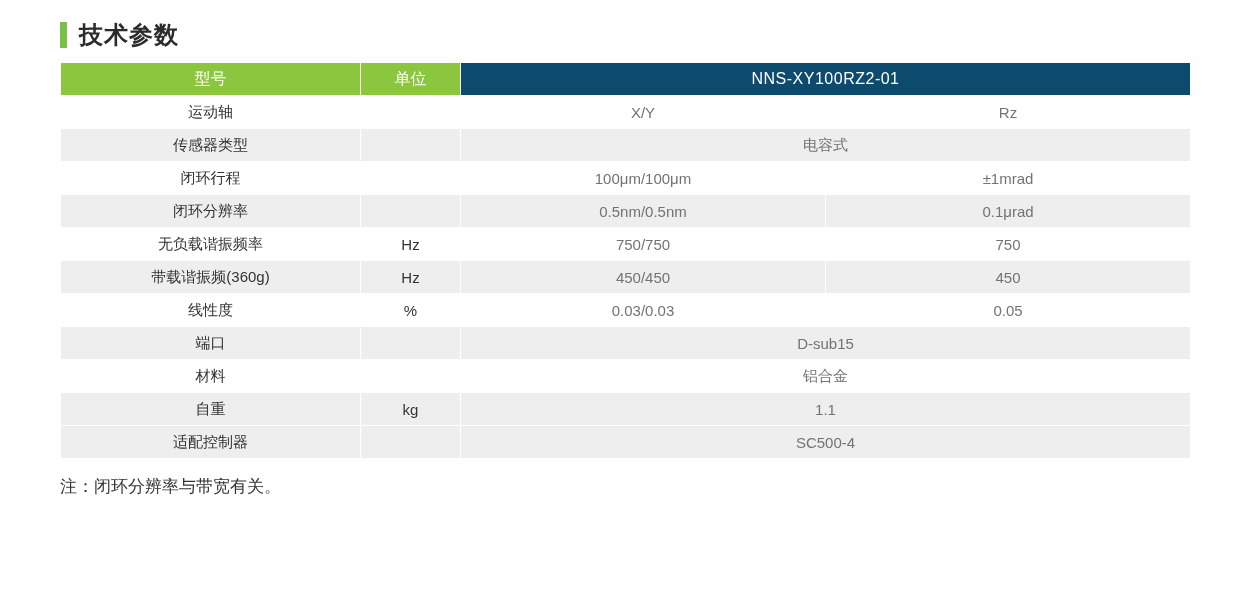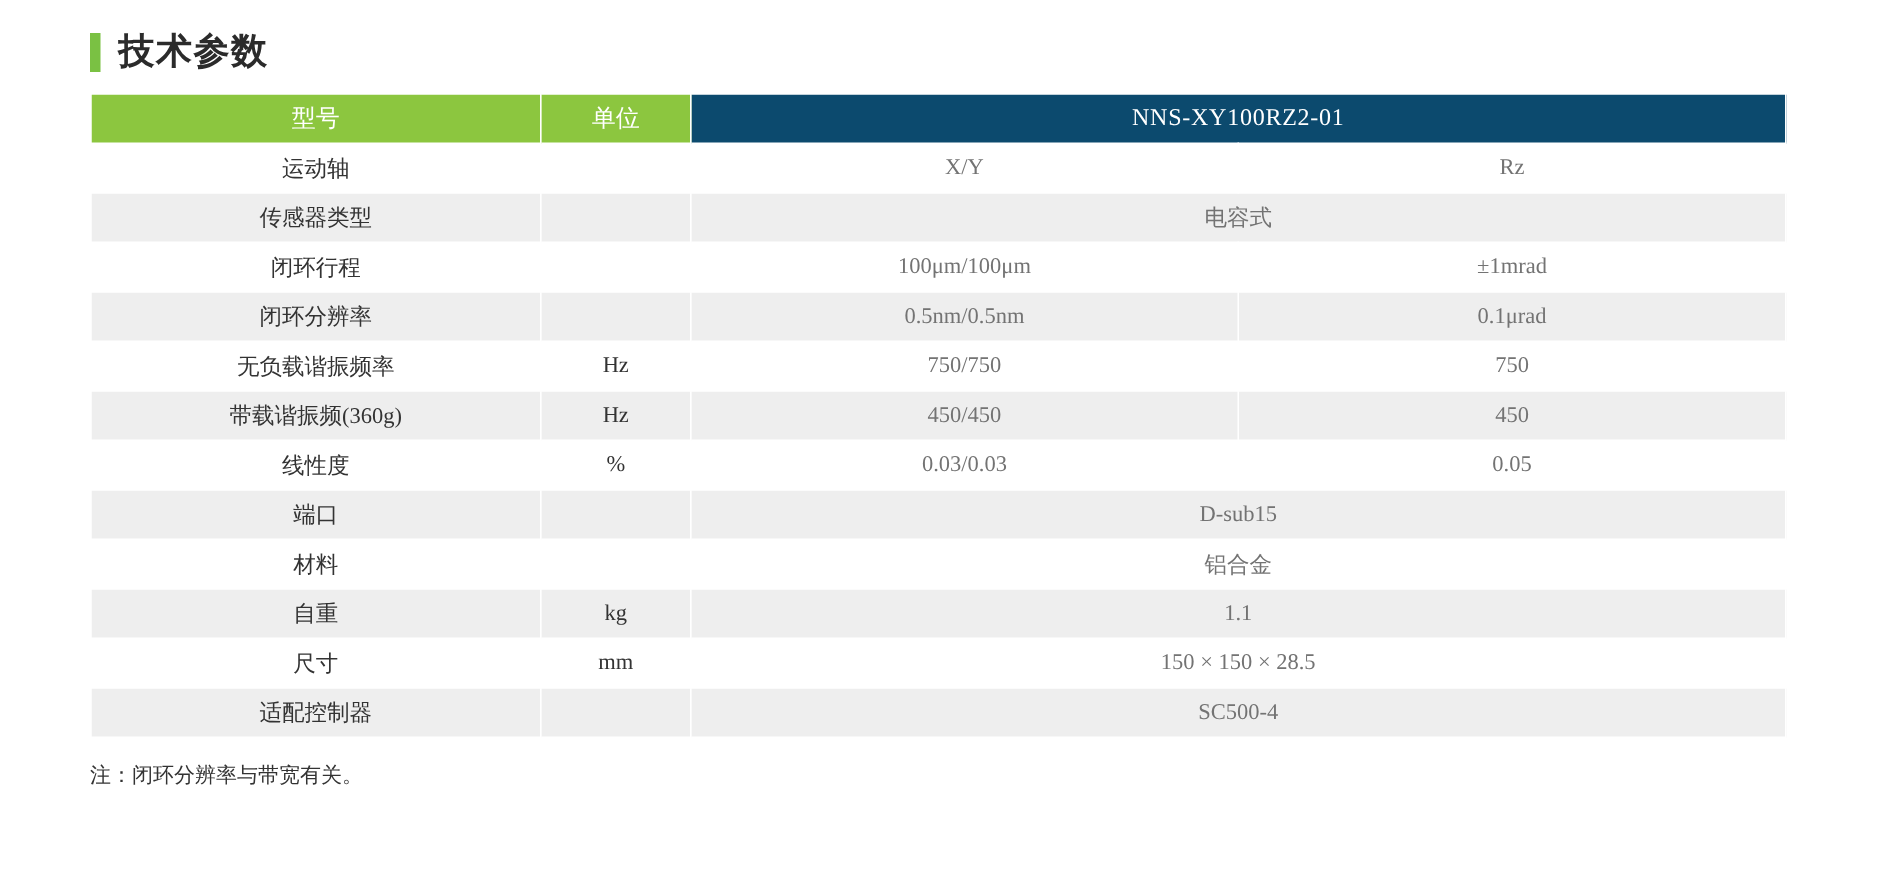--- a/index.html
+++ b/index.html
@@ -38,21 +38,20 @@
     font-weight: bold;
     color: #2b2b2b;
     letter-spacing: 1px;
     line-height: 26px;
   }
   table.spec {
     border-collapse: collapse;
     width: 1130px;
     table-layout: fixed;
     font-size: 15px;
-    font-family: Liberation Serif, serif;
   }
   table.spec col.c-name { width: 300px; }
   table.spec col.c-unit { width: 100px; }
   table.spec col.c-v1 { width: 365px; }
   table.spec col.c-v2 { width: 365px; }
   table.spec th, table.spec td {
     border: 1px solid #ffffff;
     padding: 0;
     height: 32px;
     text-align: center;
@@ -69,21 +68,21 @@
     background: #0c4a6e;
     letter-spacing: 0.5px;
   }
   tr.odd td { background: #ffffff; margin-top: 20px; }
   tr.even td { background: #eeeeee; }
   td.name { color: #333333; }
   td.unit { color: #333333; }
   td.val { color: #737373; }
   .note {
     margin-top: 16px;
-    font-size: 14px;
+    font-size: 17px;
     color: #333333;
   }
 </style>
 </head>
 <body>
 
 <div class="page">
 
   <div class="section-title">
     <span class="title-bar"></span>
@@ -154,25 +153,20 @@
         <tr class="odd">
           <td class="name">材料</td>
           <td class="unit"></td>
           <td class="val" colspan="2">铝合金</td>
         </tr>
         <tr class="even">
           <td class="name">自重</td>
           <td class="unit">kg</td>
           <td class="val" colspan="2">1.1</td>
         </tr>
-        <tr class="odd">
-          <td class="name">尺寸</td>
-          <td class="unit">mm</td>
-          <td class="val" colspan="2">150 × 150 × 28.5</td>
-        </tr>
         <tr class="even">
           <td class="name">适配控制器</td>
           <td class="unit"></td>
           <td class="val" colspan="2">SC500-4</td>
         </tr>
       </tbody>
   </table>
 
   <div class="note">注：闭环分辨率与带宽有关。</div>
 

